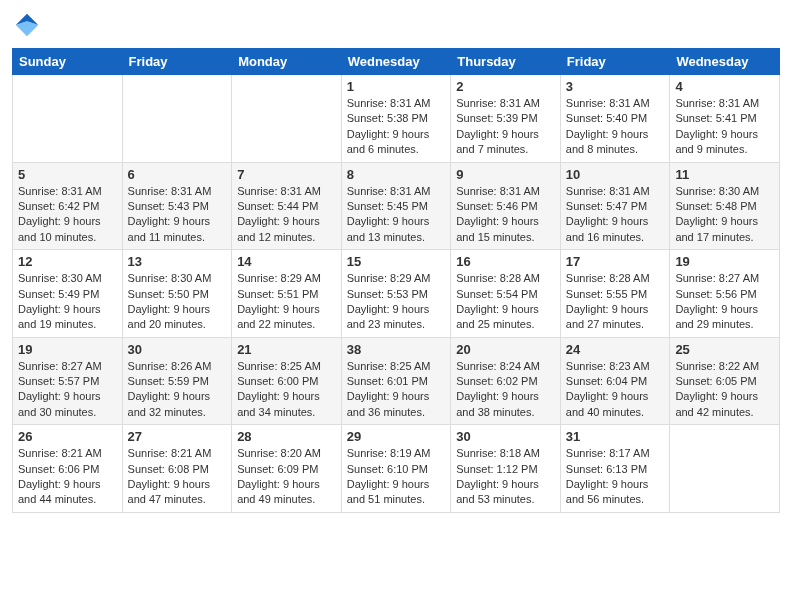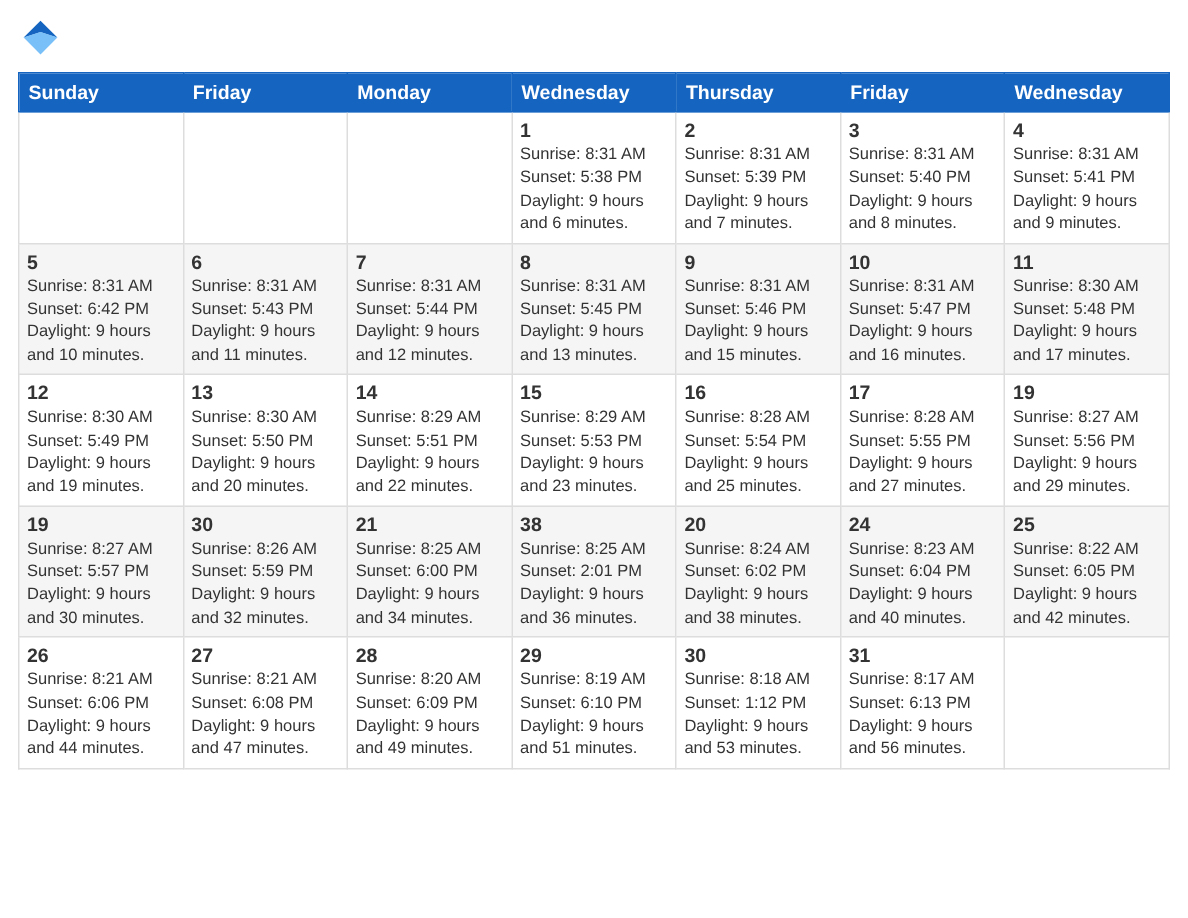--- a/index.html
+++ b/index.html
@@ -264,21 +264,21 @@
           </td>
           <td>
             <span class="day-num">21</span>
             <div class="day-info">Sunrise: 8:25 AM
 Sunset: 6:00 PM
 Daylight: 9 hours and 34 minutes.</div>
           </td>
           <td>
             <span class="day-num">38</span>
             <div class="day-info">Sunrise: 8:25 AM
-Sunset: 2:01 PM
+Sunset: 6:01 PM
 Daylight: 9 hours and 36 minutes.</div>
           </td>
           <td>
             <span class="day-num">20</span>
             <div class="day-info">Sunrise: 8:24 AM
 Sunset: 6:02 PM
 Daylight: 9 hours and 38 minutes.</div>
           </td>
           <td>
             <span class="day-num">24</span>

